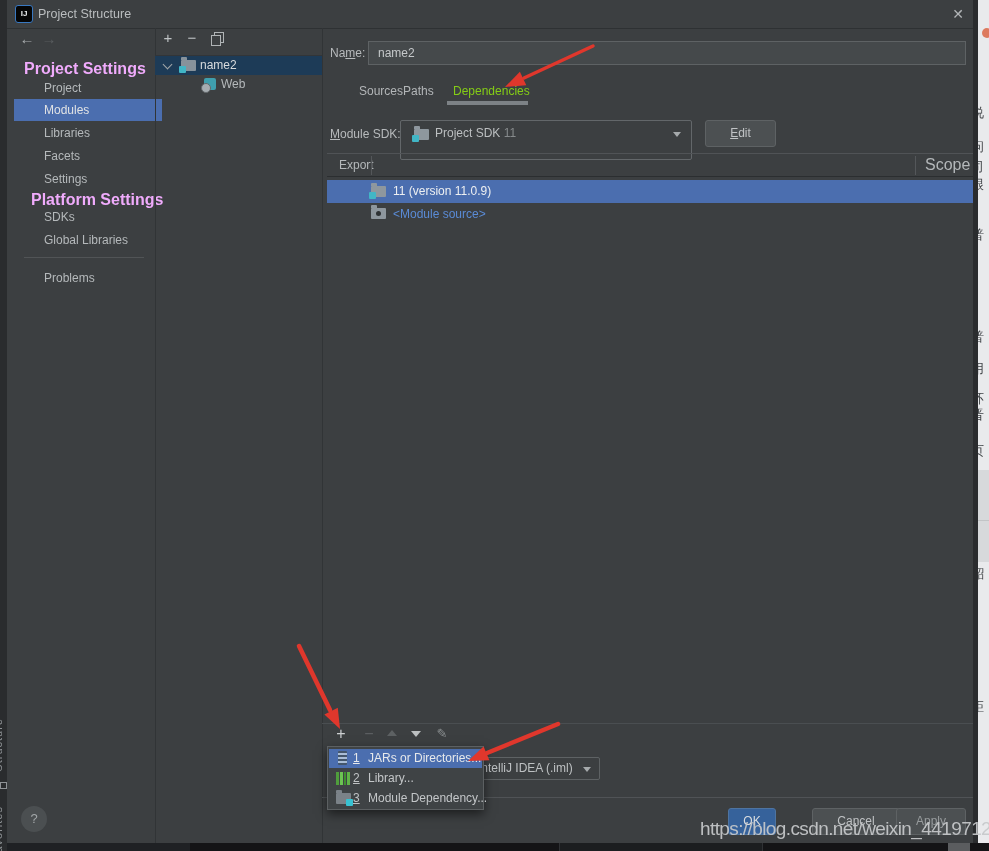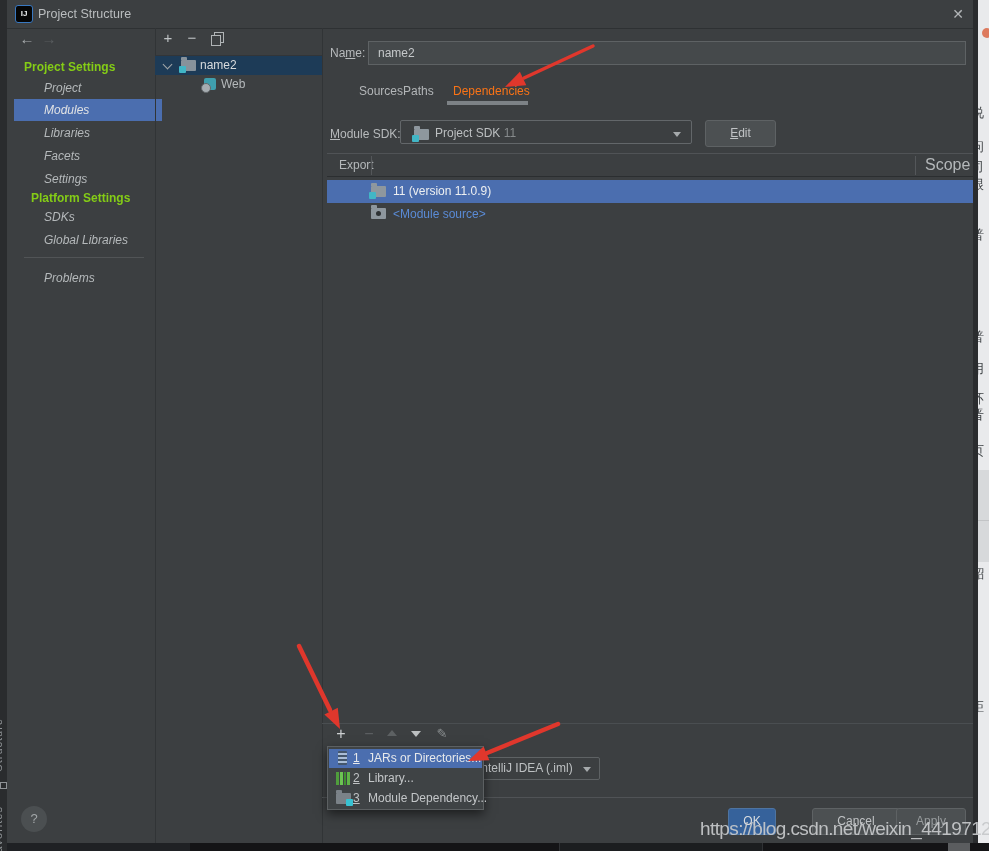--- a/index.html
+++ b/index.html
@@ -1,23 +1,23 @@
 <!DOCTYPE html>
 <html><head>
 <meta charset="utf-8">
 <style>
   html,body{margin:0;padding:0;background:#1e1e1e;}
   .screen{position:relative;width:989px;height:851px;background:#3c3f41;overflow:hidden;
           font-family:"Liberation Sans",sans-serif;color:#bbbec0;}
   .abs{position:absolute;}
   .lbl{position:absolute;font-size:12px;white-space:nowrap;color:#b7babc;}
   .u{text-decoration:underline;}
-  .hdr{position:absolute;font-size:12px;font-weight:bold;color:#84cc16;white-space:nowrap;}
+  .hdr{position:absolute;font-size:16px;font-weight:bold;color:#f0abfc;white-space:nowrap;}
   .nav-item{position:absolute;left:7px;width:148px;height:22px;line-height:22px;font-size:12px;color:#b5b9bb;}
-  .nav-item span{padding-left:30px;font-style:italic;}
+  .nav-item span{padding-left:30px;}
   .nav-item.sel{background:#4b6eaf;color:#e0e2e4;}
   .icon-glyph{position:absolute;width:16px;height:16px;text-align:center;line-height:16px;font-size:15px;}
   
   .fold{position:absolute;width:15px;height:11px;background:#8e979e;border-radius:1px;}
   .fold:before{content:"";position:absolute;top:-3px;left:0;width:6px;height:3px;background:inherit;border-radius:1px 1px 0 0;}
   .fold .ov{position:absolute;width:7px;height:7px;background:#41b6c6;border-radius:1px;left:-2px;bottom:-2px;}
   .fold .ov.dot{background:#2e3234;border-radius:50%;width:5px;height:5px;left:5px;bottom:3px;}
   .fold .ov.br{left:auto;right:-2px;bottom:-2px;background:#38c2d2;}
   
   .webic{position:absolute;width:12px;height:12px;background:#3f9fae;border-radius:2px;}
@@ -36,21 +36,21 @@
          background:repeating-linear-gradient(0deg,#44566b 0 2px,#a9bdd6 2px 4px);}
   
   .libic{position:absolute;width:14px;height:13px;
          background:linear-gradient(90deg,#4f9e3c 0 3px,transparent 3px 4px,#6cc453 4px 7px,transparent 7px 8px,#3e8f2e 8px 10px,transparent 10px 11px,#5fb447 11px 14px);}
   .btn{position:absolute;height:27px;background:#4c5052;border:1px solid #5e6264;border-radius:3px;
        font-size:12px;color:#c0c3c5;text-align:center;line-height:25px;box-sizing:border-box;}
   .btn.primary{background:#36629b;border-color:#4e74a1;color:#dadde0;}
   .vline{position:absolute;width:1px;background:#313436;}
   .hline{position:absolute;height:1px;background:#2e3133;}
   .tab{position:absolute;font-size:12px;color:#b3b6b8;white-space:nowrap;}
-  .tab.sel{color:#f97316;}
+  .tab.sel{color:#84cc16;}
   .popup-item{position:absolute;left:1px;right:1px;height:19px;}
   .popup-item .num{position:absolute;left:24px;top:0;line-height:19px;font-size:12px;color:#bfc2c4;text-decoration:underline;}
   .popup-item .pl{position:absolute;left:39px;top:0;line-height:19px;font-size:12px;color:#c3c6c8;white-space:nowrap;}
   .popup-item.sel{background:#4b6eaf;}
   .popup-item.sel .num,.popup-item.sel .pl{color:#e7e9eb;}
   .frag{position:absolute;left:-7px;font-size:13px;color:#3f4346;font-family:"DejaVu Sans",sans-serif;}
   .vtext{position:absolute;writing-mode:vertical-rl;transform:rotate(180deg);font-size:11px;color:#8f9396;letter-spacing:1px;white-space:nowrap;}
 </style>
 </head>
 <body>
@@ -141,21 +141,21 @@
     <span class="lbl" style="left:323px;top:46px;"><span>Na</span><span class="u">m</span><span>e:</span></span>
     <input class="abs" style="left: 361px; top: 41px; width: 598px; height: 24px; background: rgb(69, 73, 75); border: 1px solid rgb(94, 98, 100); box-sizing: border-box; color: rgb(197, 200, 202); font-size: 12px; font-family: &quot;Liberation Sans&quot;, sans-serif; padding: 0px 0px 0px 9px; outline: none;" value="name2">
 
     <span class="tab" style="left:352px;top:84px;">Sources</span>
     <span class="tab" style="left:396px;top:84px;">Paths</span>
     <span class="tab sel" style="left:446px;top:84px;">Dependencies</span>
     <div class="abs" style="left:440px;top:101px;width:81px;height:4px;background:#7d8286;"></div>
 
     <span class="lbl" style="left:323px;top:127px;"><span class="u">M</span><span>odule SDK:</span></span>
 
-    <div class="abs" style="left:393px;top:120px;width:292px;height:24px;border:1px solid #63676a;border-radius:2px;box-sizing:border-box;">
+    <div class="abs" style="left:393px;top:120px;width:292px;height:40px;border:1px solid #63676a;border-radius:2px;box-sizing:border-box;">
       <span class="fold" style="left:13px;top:8px;">
           <span class="ov"></span>
         </span>
       <span class="abs" style="left:34px;top:0;line-height:25px;font-size:12px;color:#bcbfc1;white-space:nowrap;"><span>Project SDK</span>&nbsp;<span style="color:#868a8c;">11</span></span>
       <span class="tri-down" style="right:10px;top:11px;"></span>
     </div>
     <div class="btn" style="left:698px;top:120px;width:71px;"><span class="u">E</span><span>dit</span></div>
 
     <div class="abs" style="left:320px;top:153px;width:647px;height:24px;border-top:1px solid #505356;border-bottom:1px solid #2b2e30;box-sizing:border-box;">
       <span class="abs" style="left:12px;top:0;line-height:22px;font-size:12px;color:#b4b8ba;">Export</span>

